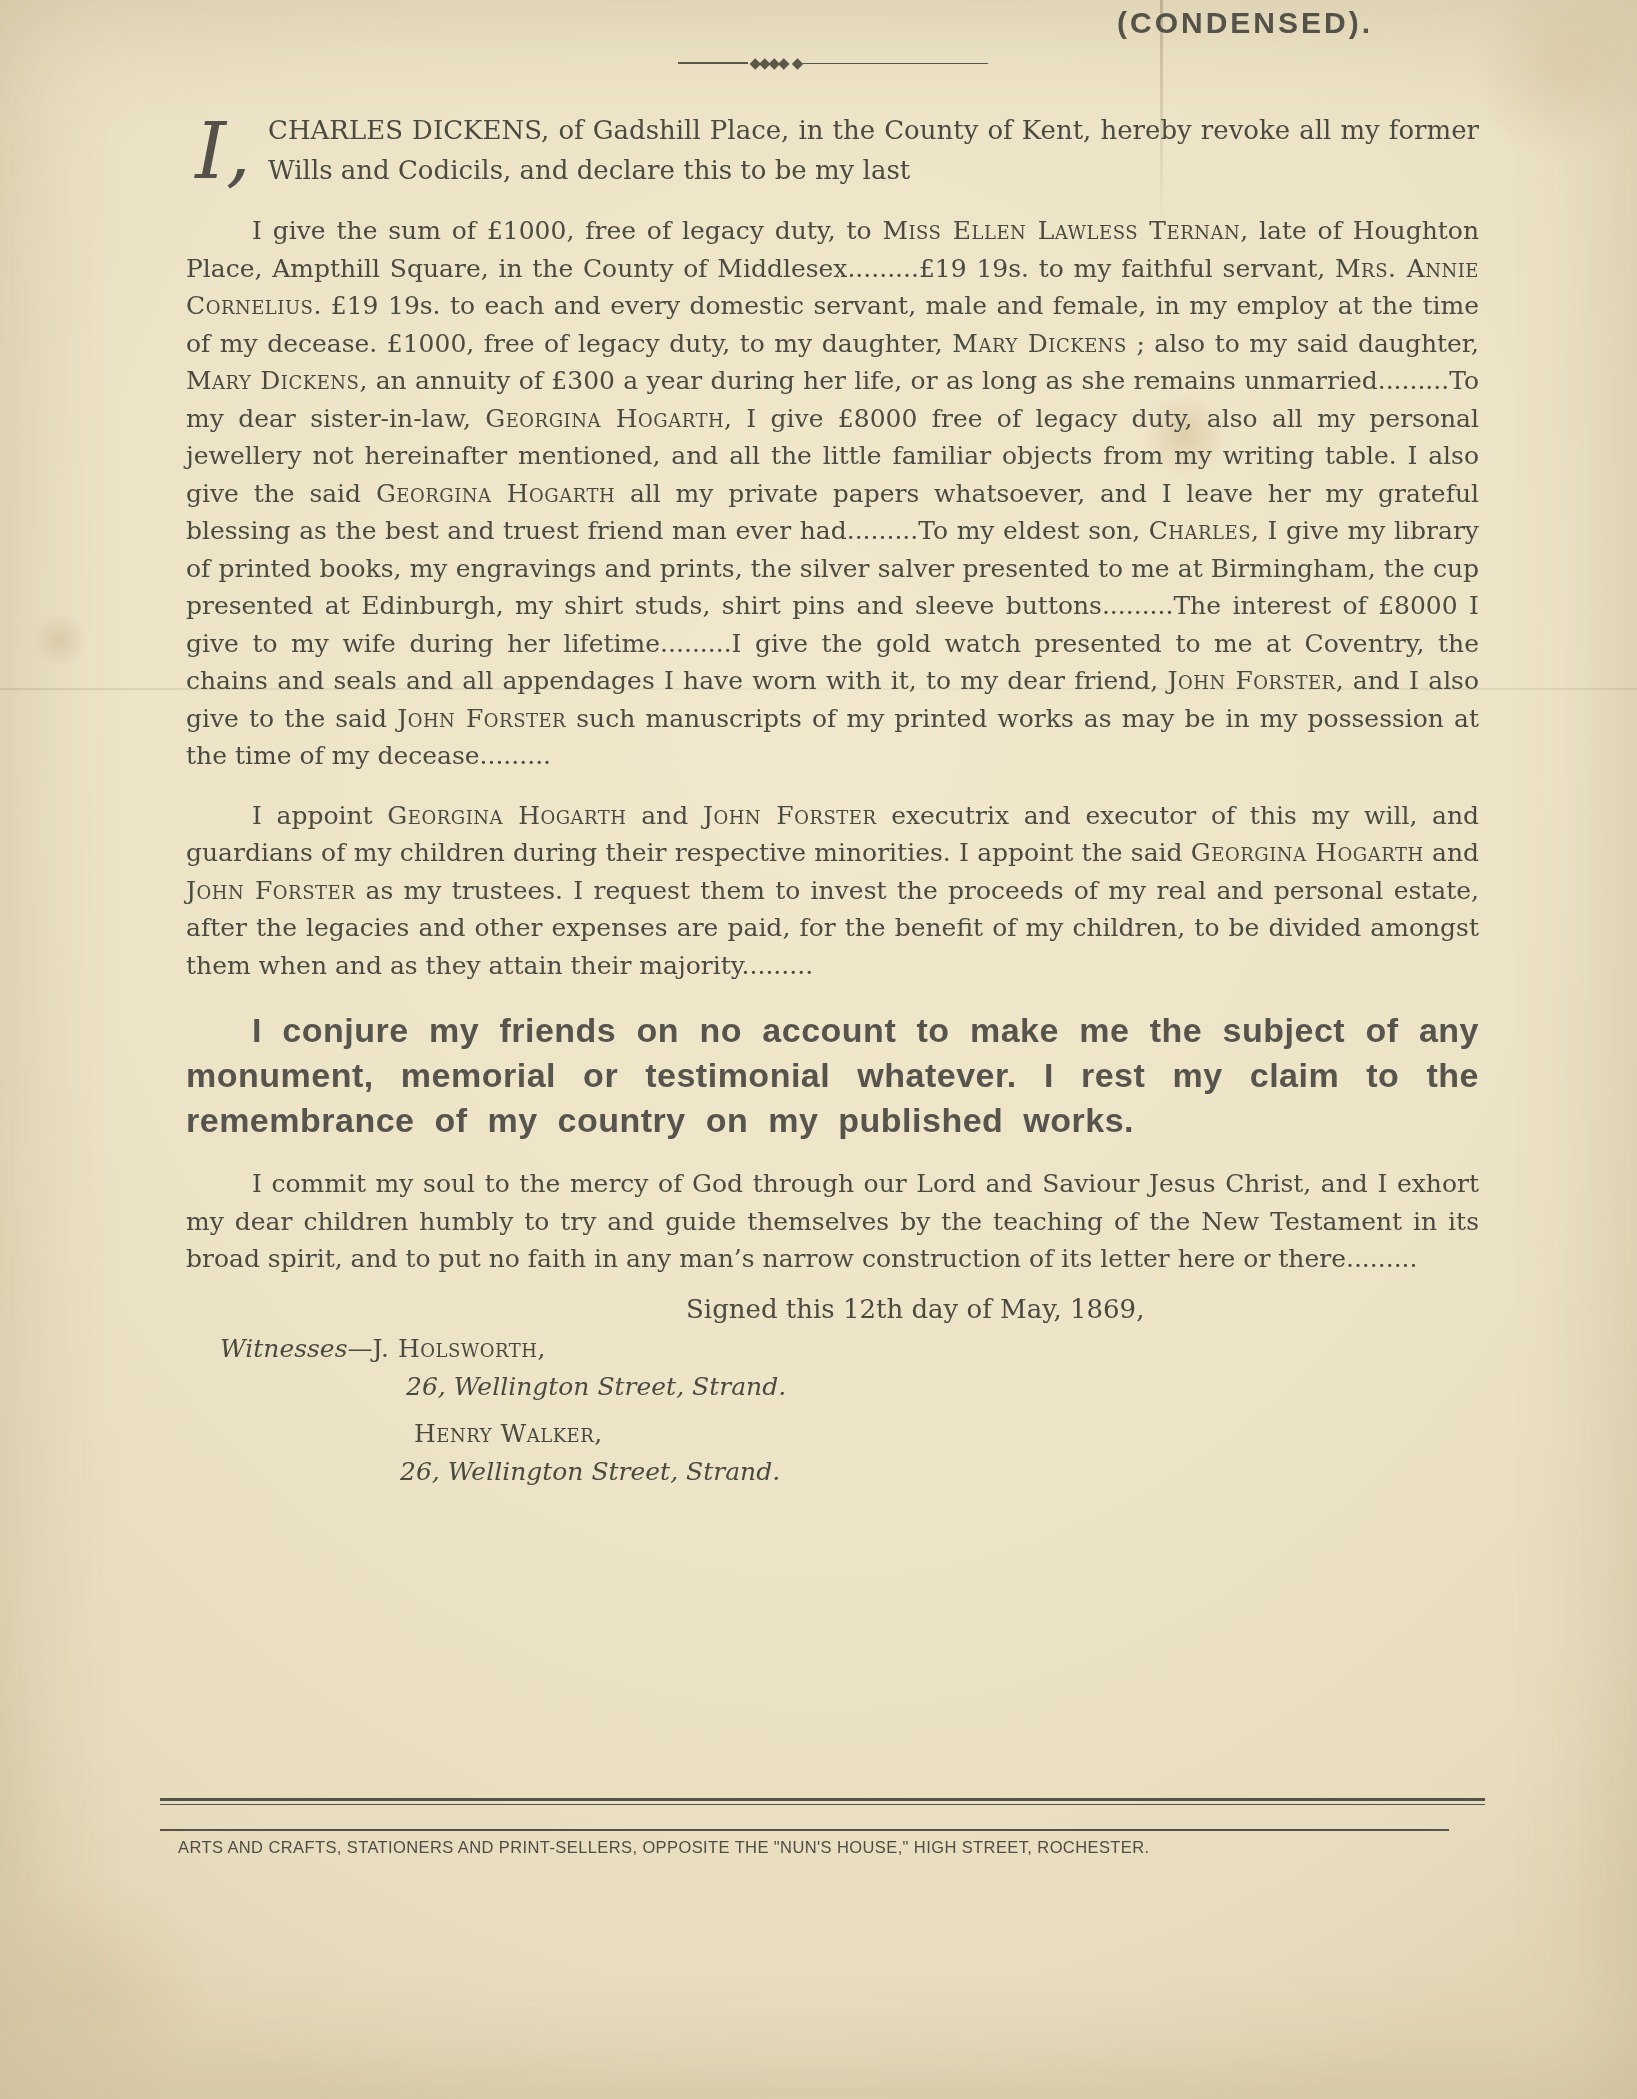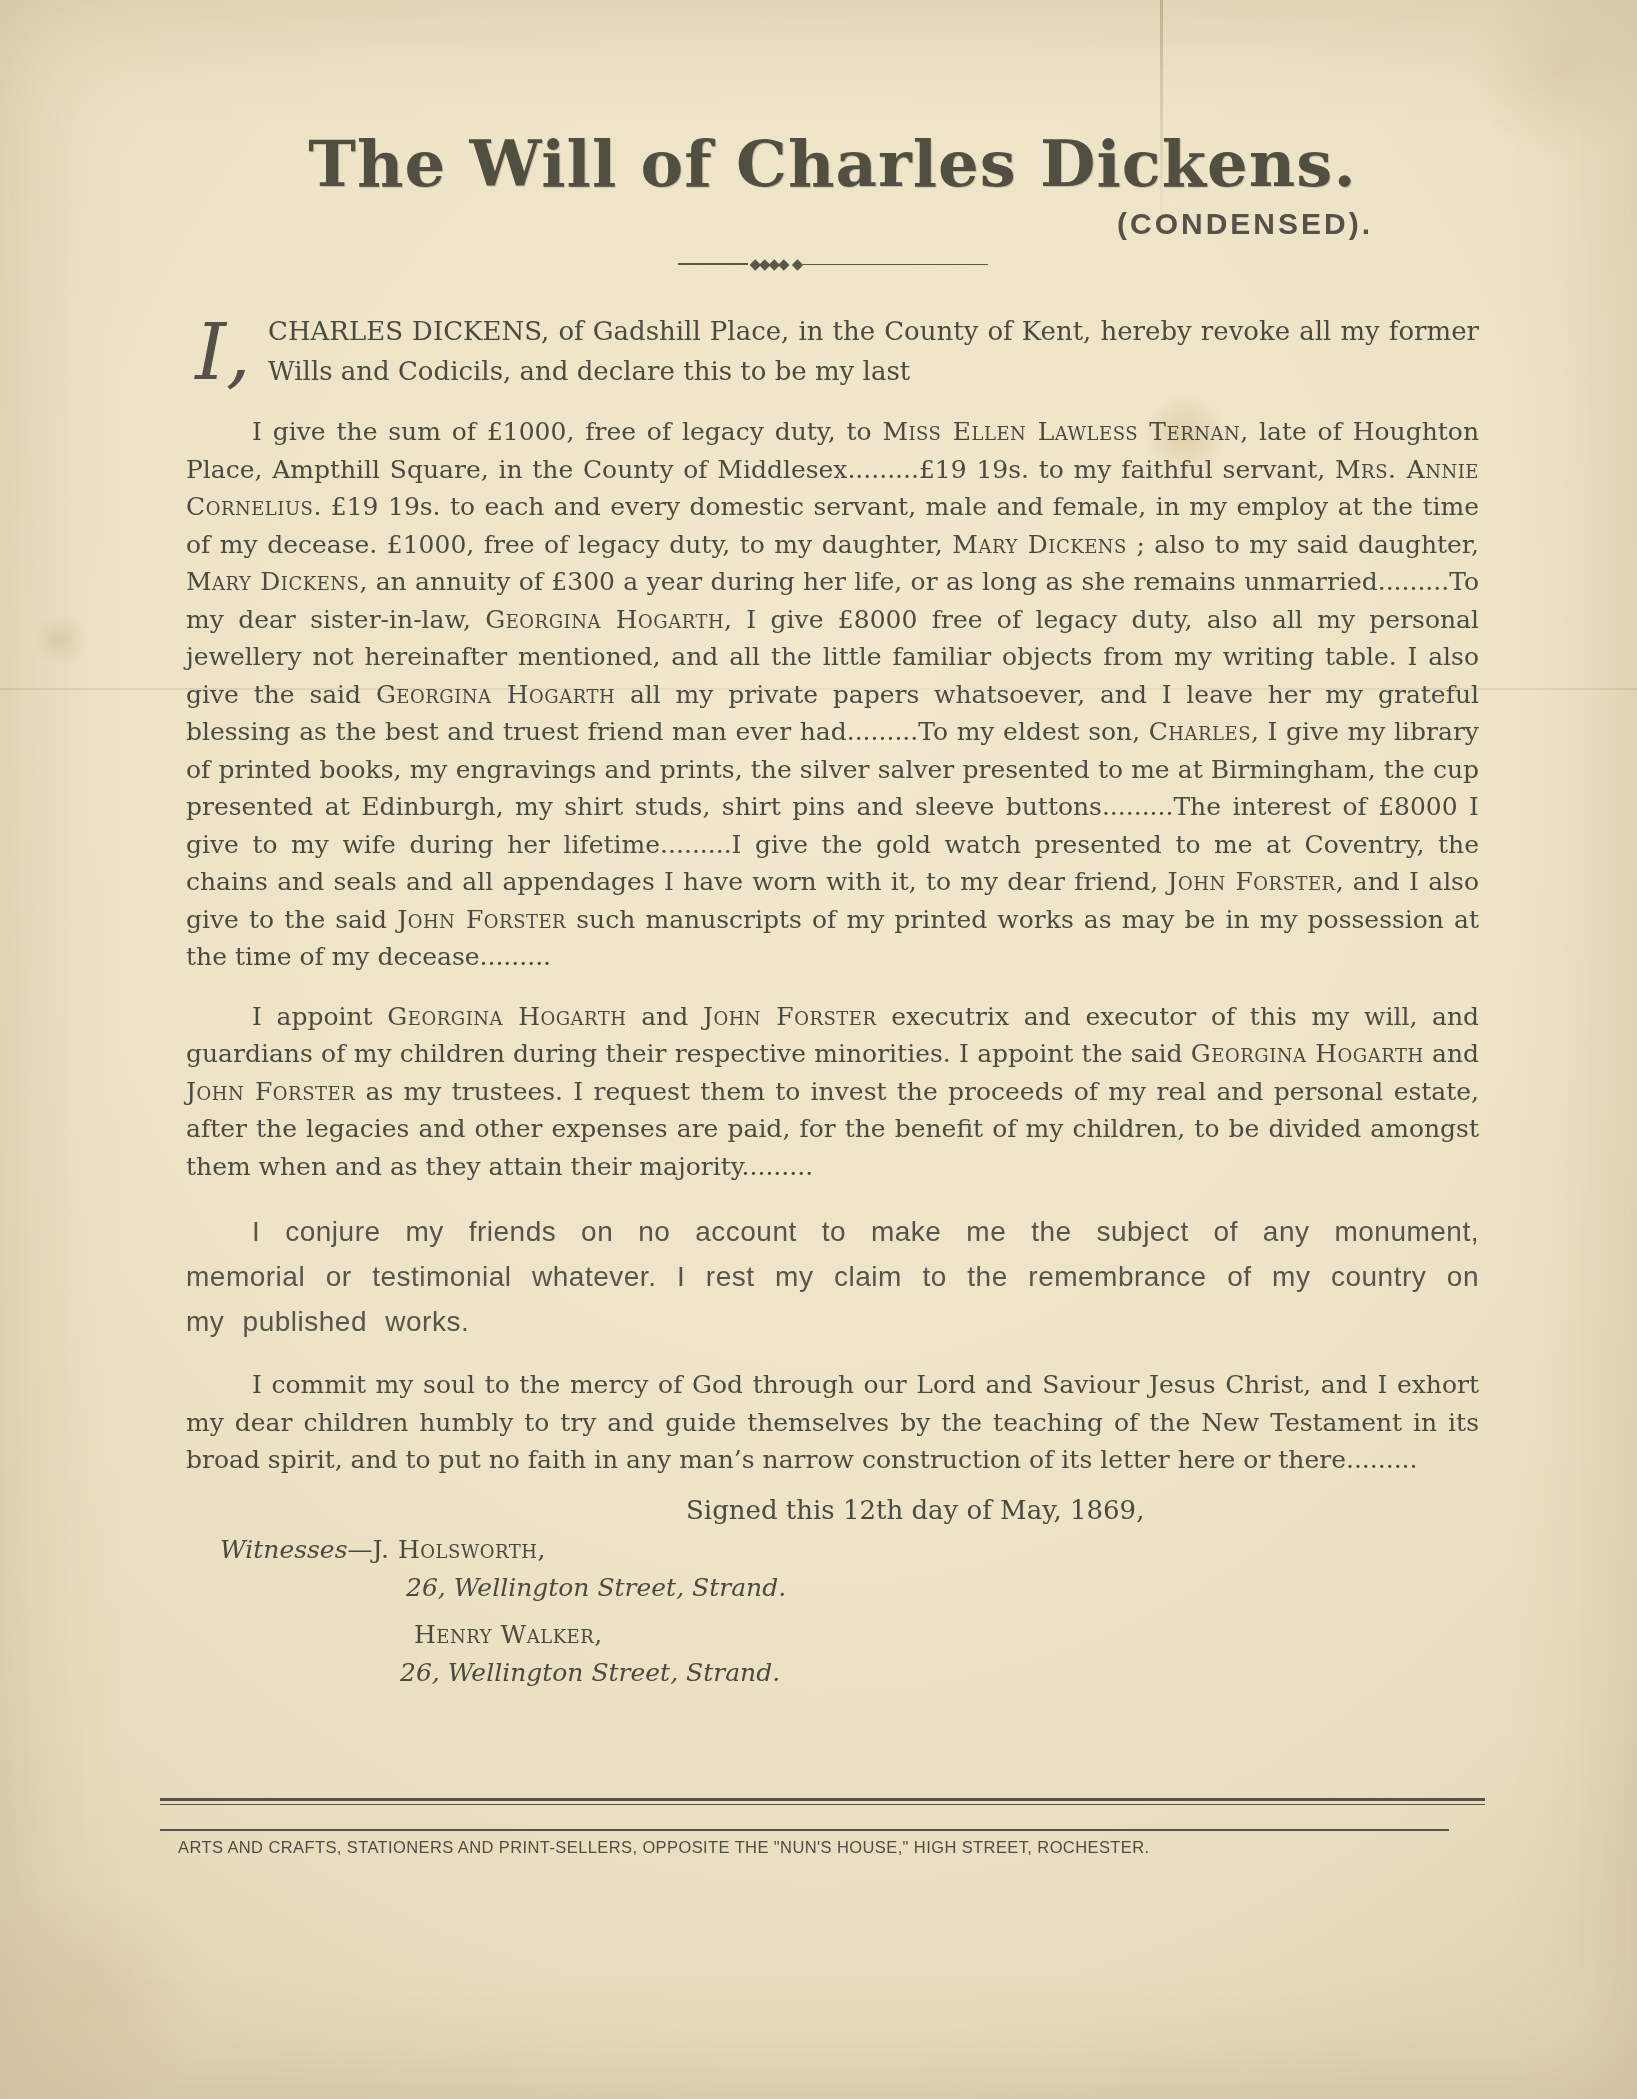--- a/index.html
+++ b/index.html
@@ -53,21 +53,21 @@
     margin-top:14px; text-align:center;
     font-size:28px; letter-spacing:4px; word-spacing:16px; color:#4e4c42;
   }
 
   .body-par { margin-top:22px; font-size:25px; line-height:37.5px; text-align:justify; text-indent:66px; }
   .sc { font-variant:small-caps; letter-spacing:0.5px; }
 
   .conjure {
     margin-top:24px;
     font-family:"Liberation Sans","DejaVu Sans",sans-serif;
-    font-weight:normal; font-size:28px; line-height:45px;
+    font-weight:bold; font-size:34px; line-height:45px;
     word-spacing:10px; letter-spacing:0.5px;
     text-align:justify; text-indent:66px; color:#56544c;
   }
 
   .signed-line { margin-top:16px; font-size:26px; padding-left:500px; }
   .signature { margin-top:6px; text-align:right; padding-right:86px; font-size:27px; letter-spacing:2px; word-spacing:14px; }
 
   .witnesses { margin-top:6px; font-size:25px; line-height:38px; }
   .wit-label { font-style:italic; }
   .wit-row1 { margin-left:34px; }
@@ -92,21 +92,20 @@
 </style>
 </head>
 <body>
 
 <div class="page">
   <div class="crease-v"></div>
   <div class="crease-h"></div>
 
   <div class="content">
 
-    <div class="title">The Will of Charles Dickens.</div>
 
     <div class="subtitle">(CONDENSED).</div>
 
     <div class="divider">
       <span class="line-s"></span>
       <span class="orn">◆◆◆◆</span>
       <span class="orn">◆</span>
       <span class="line-l"></span>
     </div>
 

